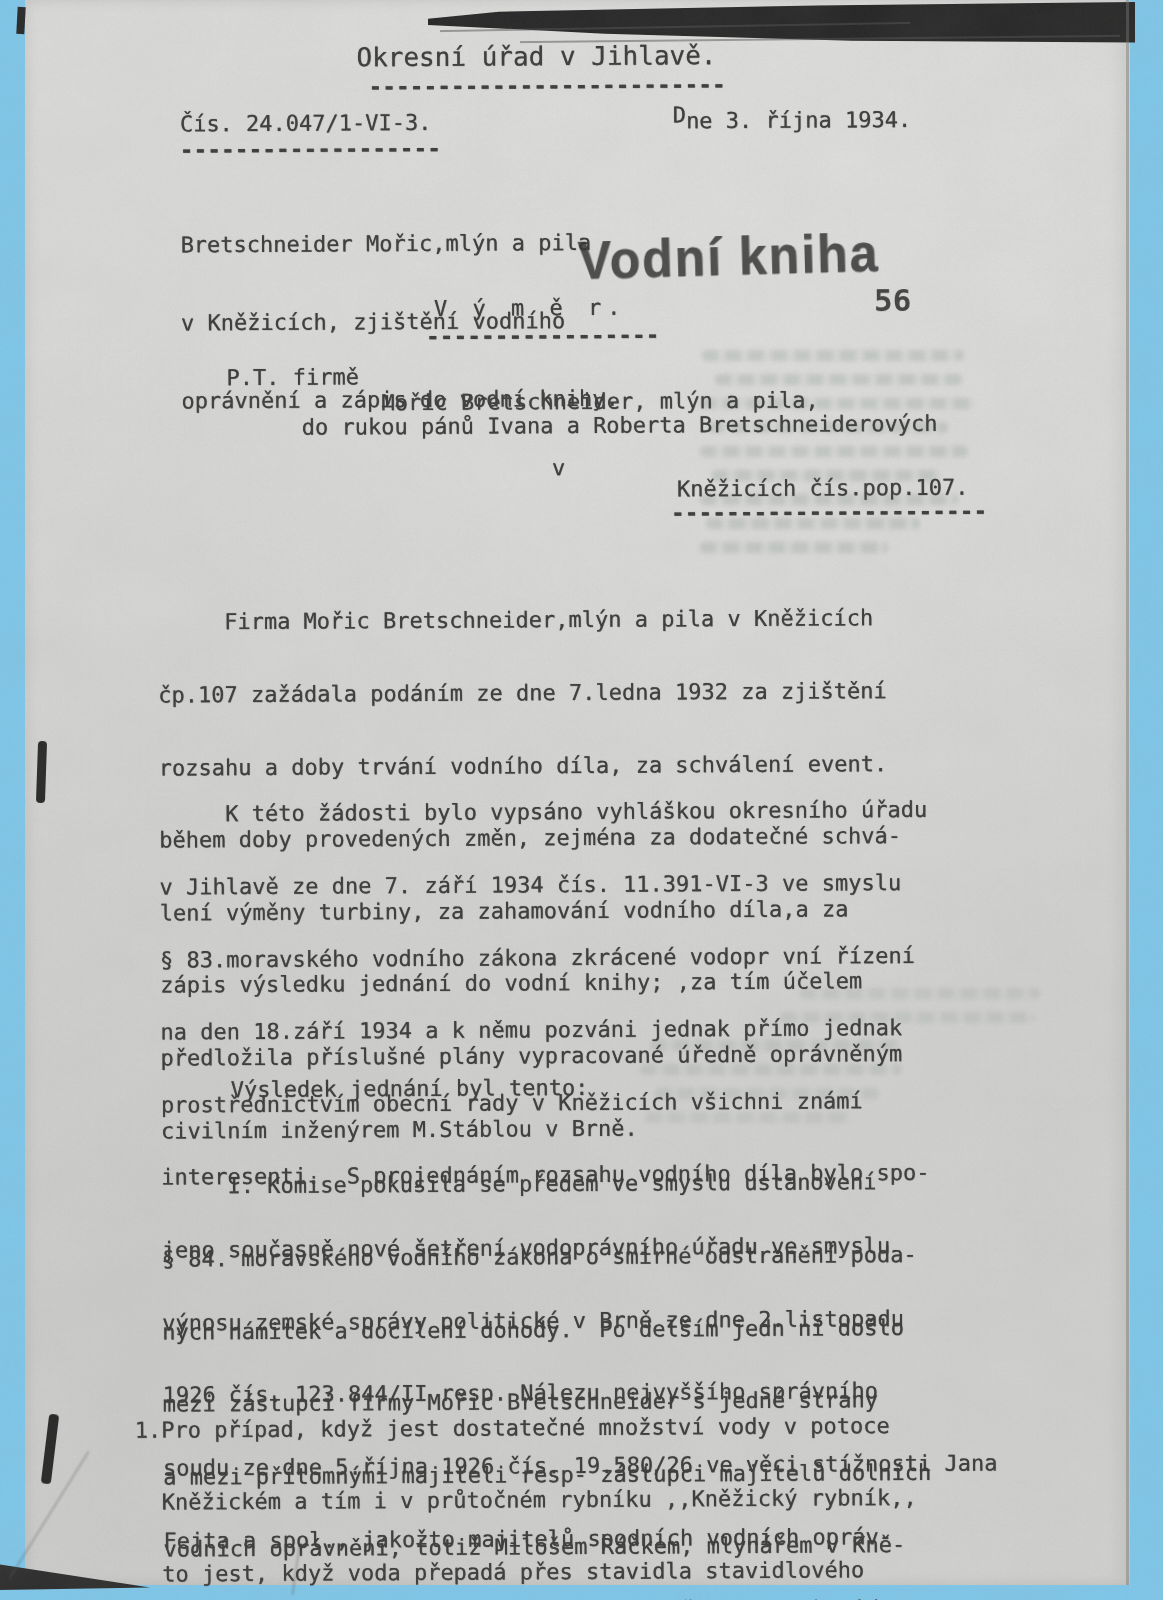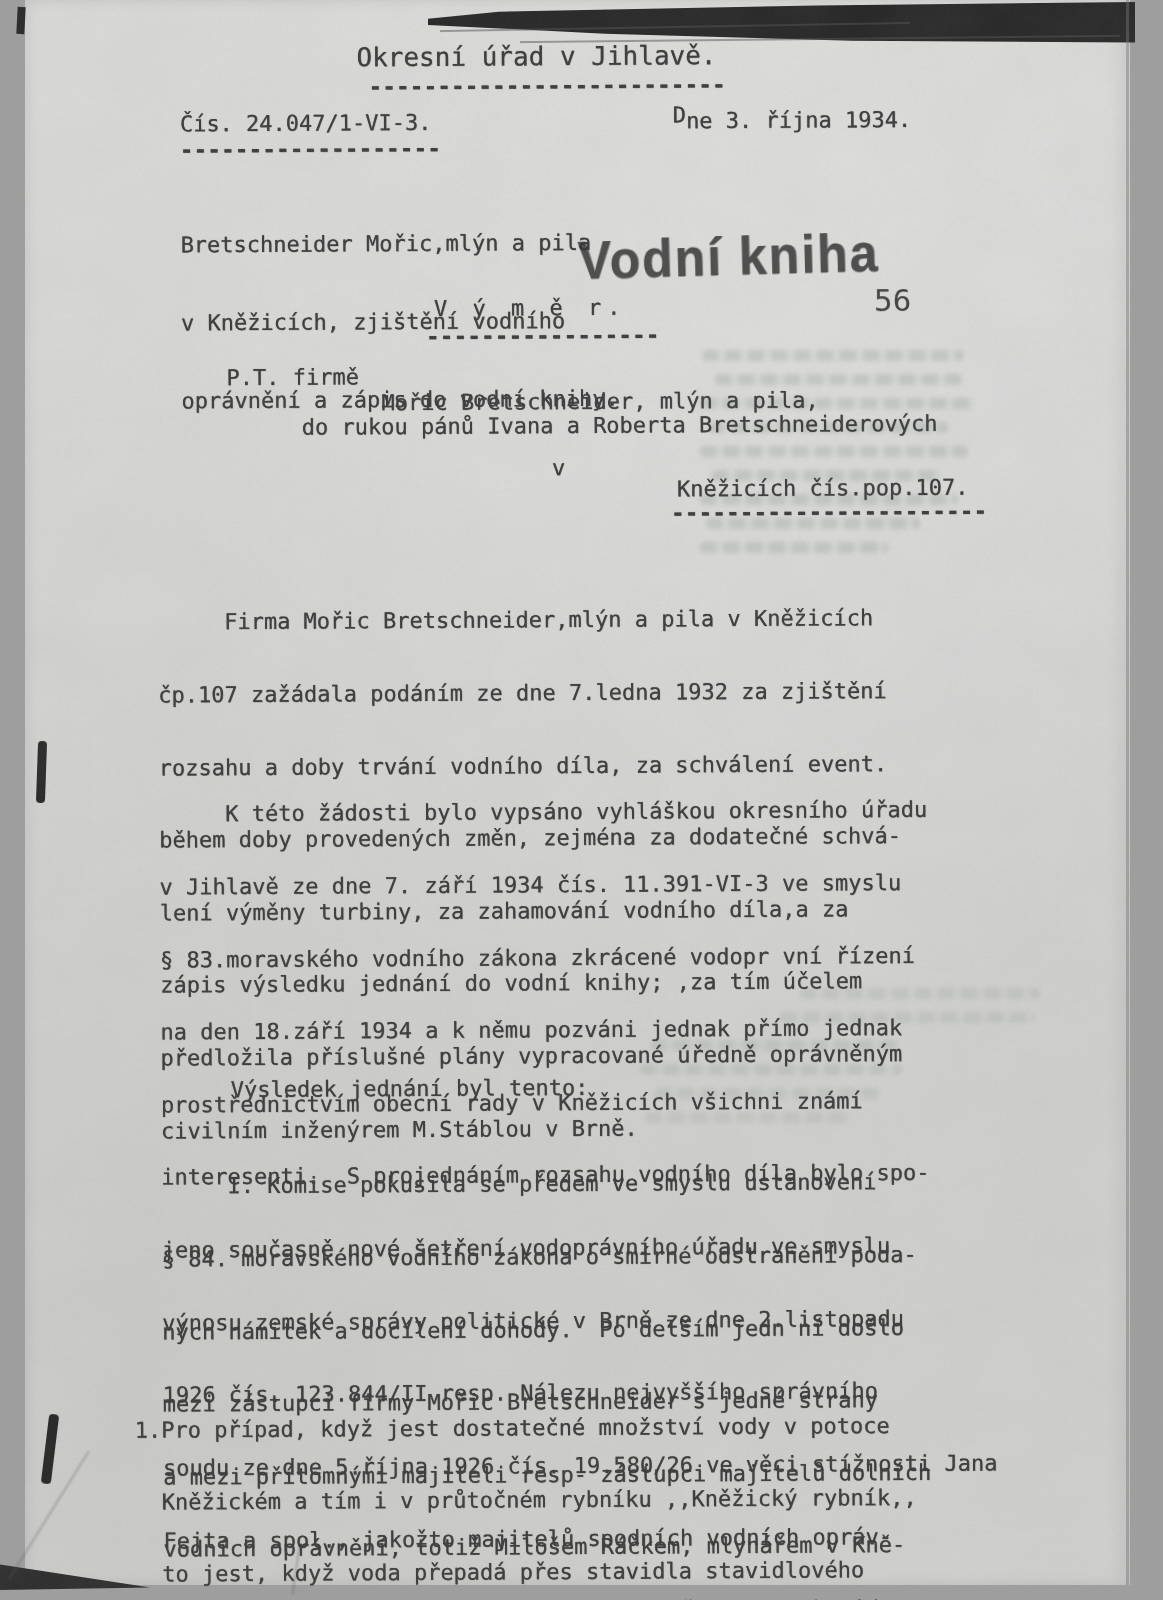--- a/index.html
+++ b/index.html
@@ -1,16 +1,16 @@
 <!DOCTYPE html>
 <html><head>
 <meta charset="utf-8">
 <style>
   html,body{margin:0;padding:0;background:#ffffff;}
-  .scan{position:relative;width:1163px;height:1600px;overflow:hidden;background:#a3a3a3;
+  .scan{position:relative;width:1163px;height:1600px;overflow:hidden;background:#7dd3fc;
         font-family:"DejaVu Sans Mono", monospace;}
   .paper{position:absolute;left:25px;top:0;width:1105px;height:1585px;
     background:
       radial-gradient(ellipse at 72% 18%, rgba(255,255,255,0.30), transparent 60%),
       radial-gradient(ellipse at 12% 82%, rgba(110,110,110,0.10), transparent 55%),
       radial-gradient(ellipse at 90% 60%, rgba(120,120,120,0.08), transparent 50%),
       linear-gradient(160deg,#eaeae8 0%,#e5e5e3 55%,#dfdfdd 100%);
     box-shadow: inset -10px 0 16px rgba(0,0,0,0.07), inset 6px 0 10px rgba(0,0,0,0.05);}
   .edge-right{position:absolute;left:1126px;top:0;width:3px;height:1585px;background:rgba(110,110,110,0.45);}
   .typed{position:absolute;inset:0;transform:rotate(-0.35deg);transform-origin:50% 40%;color:#2b2b2b;}
@@ -18,21 +18,21 @@
           text-shadow:0 0 0.9px rgba(43,43,43,0.65), 0.4px 0.4px 0 rgba(43,43,43,0.28);}
   .tline{white-space:pre;}
   .title{font-size:26px;}
   .dashes{letter-spacing:0.5px;font-weight:bold;}
   .vymer{letter-spacing:6px;}
   .sup{position:relative;top:-6px;}
   .stamp{position:absolute;left:580px;top:228px;font-family:"Liberation Sans",sans-serif;
          font-weight:700;font-size:50px;letter-spacing:2px;color:#1d1d1d;opacity:.84;
          transform:rotate(-1.2deg) scaleY(1.08);filter:blur(0.7px);
          text-shadow:1px 0 0 rgba(30,30,30,.5), 0 1px 0 rgba(30,30,30,.45);}
-  .stamp-num{position:absolute;left:876px;top:284px;font-size:31px;font-weight:normal;color:#303030;
+  .stamp-num{position:absolute;left:876px;top:284px;font-size:31px;font-weight:bold;color:#303030;
          filter:blur(0.3px);text-align:center;}
   .mark{position:absolute;background:#141414;}
   .top-band{position:absolute;left:428px;top:2px;width:707px;height:44px;background:#121212;
          clip-path:polygon(0% 38%,10% 22%,55% 8%,100% 0%,100% 92%,60% 88%,25% 72%,0% 52%);
          filter:blur(0.4px);}
   .streak{position:absolute;height:2px;background:rgba(70,70,70,0.5);filter:blur(0.6px);}
   .bind{border-radius:4px;filter:blur(0.35px);}
   .corner-wedge{position:absolute;left:0;top:1560px;width:150px;height:30px;background:#1a1a1a;
          clip-path:polygon(0 15%,100% 92%,0 100%);}
   .crease{position:absolute;background:rgba(80,80,80,0.35);filter:blur(0.8px);}

